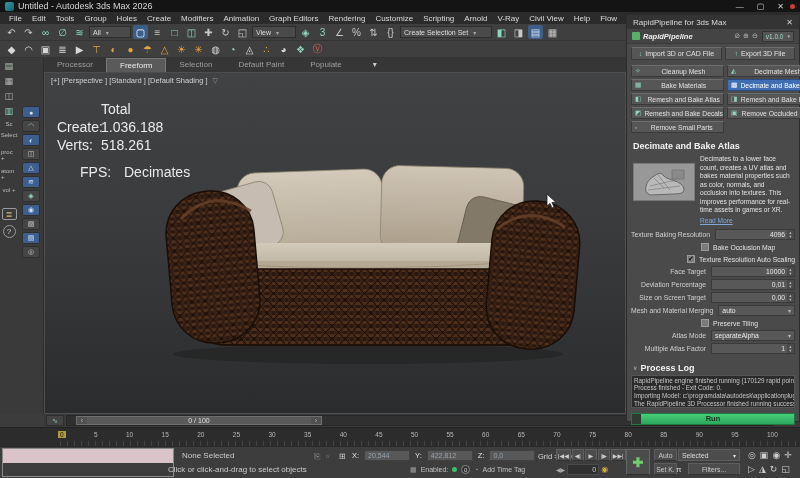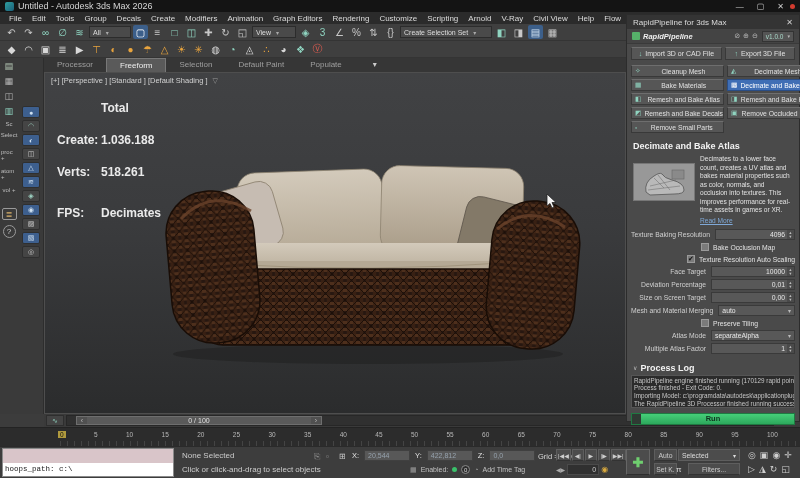--- a/index.html
+++ b/index.html
@@ -55,23 +55,23 @@
   .rail-list { width:15px; height:12px; border:1px solid #9a9a9a; border-radius:2px;
                display:flex; align-items:center; justify-content:center; font-size:8px; color:#d8b06a; }
 
   
   .viewport { left:44px; top:72px; width:582px; height:342px; overflow:hidden;
               background:linear-gradient(180deg,#414244 0%,#3a3b3d 45%,#2b2c2d 100%);
               border:1px solid #4e4e4e; }
   .vp-label { position:absolute; left:6px; top:3px; font-size:7.5px; color:#d2d2d2; }
   .vp-filter { color:#9a9a9a; margin-left:5px; font-size:7px; }
   .vp-stats { position:absolute; left:12px; top:28px; display:grid;
-              grid-template-columns:44px auto; row-gap:18px; font-size:12px;
-              font-weight:bold; color:#eaeaea; }
-  .vp-stats .fps { margin-top:9px; }
+              grid-template-columns:44px auto; row-gap:2px; font-size:14px;
+              font-weight:normal; color:#eaeaea; }
+  .vp-stats .fps { margin-top:9px;margin-left:23px; }
   .cursor { position:absolute; left:501px; top:120px; }
 
   
   .rpanel { left:626px; top:14px; width:174px; height:408px; background:#4a4a4a;
             border:1px solid #2c2c2c; z-index:6; font-size:7px; }
   .rp-header { height:14px; background:#343434; display:flex; align-items:center;
                padding:0 6px; font-size:8px; color:#dcdcdc; }
   .rp-header .x { margin-left:auto; color:#cfcfcf; }
   .rp-brand { height:15px; background:#444; border-bottom:1px solid #3a3a3a;
               display:flex; align-items:center; gap:3px; padding:0 5px; }
@@ -143,21 +143,21 @@
   .ticks .tick:first-child { background:#b09a3e; color:#111; padding:0 2px; }
 
   
   .statusbar { left:0; top:446px; width:800px; height:32px; background:#3d3d3d;
                border-top:1px solid #2a2a2a; font-size:8px; }
   .listener { position:absolute; left:2px; top:1px; width:172px; height:29px; border:1px solid #8a8a8a; }
   .listener .top { height:14px; background:#d9c5c9; }
   .listener .bot { height:13px; background:#fff; color:#1a1a1a;
                    font-family:"Liberation Mono",monospace; font-size:7.5px; padding-left:2px; line-height:13px; }
   .prompt1 { position:absolute; left:182px; top:4px; color:#cccccc; }
-  .prompt2 { position:absolute; left:182px; top:18px; color:#cccccc; }
+  .prompt2 { position:absolute; left:168px; top:18px; color:#cccccc; }
   .mini { position:absolute; top:5px; color:#9a9a9a; font-size:8px; }
   .coords { position:absolute; left:352px; top:3px; display:flex; gap:5px; align-items:center; }
   .coords .cl { font-size:7.5px; color:#e0e0e0; }
   .cfield { width:46px; height:11px; background:#585858; border:1px solid #404040;
             font-size:7px; color:#96a2ad; padding:0 3px; line-height:10px; }
   .gridlbl { position:absolute; left:538px; top:5px; font-size:7.5px; color:#d8d8d8; }
   .pb { position:absolute; left:556px; top:2px; display:flex; gap:1px; }
   .pb .pbtn { min-width:12px; height:12px; background:#4c4c4c; border:1px solid #5e5e5e;
               border-bottom-color:#333; color:#ccc; font-size:6px; display:flex;
               align-items:center; justify-content:center; padding:0 1px; }
@@ -194,21 +194,21 @@
     <span>✕</span>
   </span>
   <span class="rec-dot"></span>
 </div>
 
 <div class="abs menubar">
     <span class="menu-item">File</span>
     <span class="menu-item">Edit</span>
     <span class="menu-item">Tools</span>
     <span class="menu-item">Group</span>
-    <span class="menu-item">Decals</span>
+    <span class="menu-item">Holes</span>
     <span class="menu-item">Create</span>
     <span class="menu-item">Modifiers</span>
     <span class="menu-item">Animation</span>
     <span class="menu-item">Graph Editors</span>
     <span class="menu-item">Rendering</span>
     <span class="menu-item">Customize</span>
     <span class="menu-item">Scripting</span>
     <span class="menu-item">Arnold</span>
     <span class="menu-item">V-Ray</span>
     <span class="menu-item">Civil View</span>
@@ -593,21 +593,20 @@
       <span class="tick">85</span>
       <span class="tick">90</span>
       <span class="tick">95</span>
       <span class="tick">100</span>
     </div>
 </div>
 
 <div class="abs statusbar">
   <div class="listener">
     <div class="top"></div>
-    <div class="bot">hoops_path: c:\</div>
   </div>
   <div class="prompt1">None Selected</div>
   <div class="prompt2">Click or click-and-drag to select objects</div>
 
   <span class="mini" style="left:314px">⎘</span>
   <span class="mini" style="left:326px">▫</span>
   <span class="mini" style="left:339px;color:#c8c8c8">⊞</span>
 
   <div class="coords">
     <span class="cl">X:</span>

